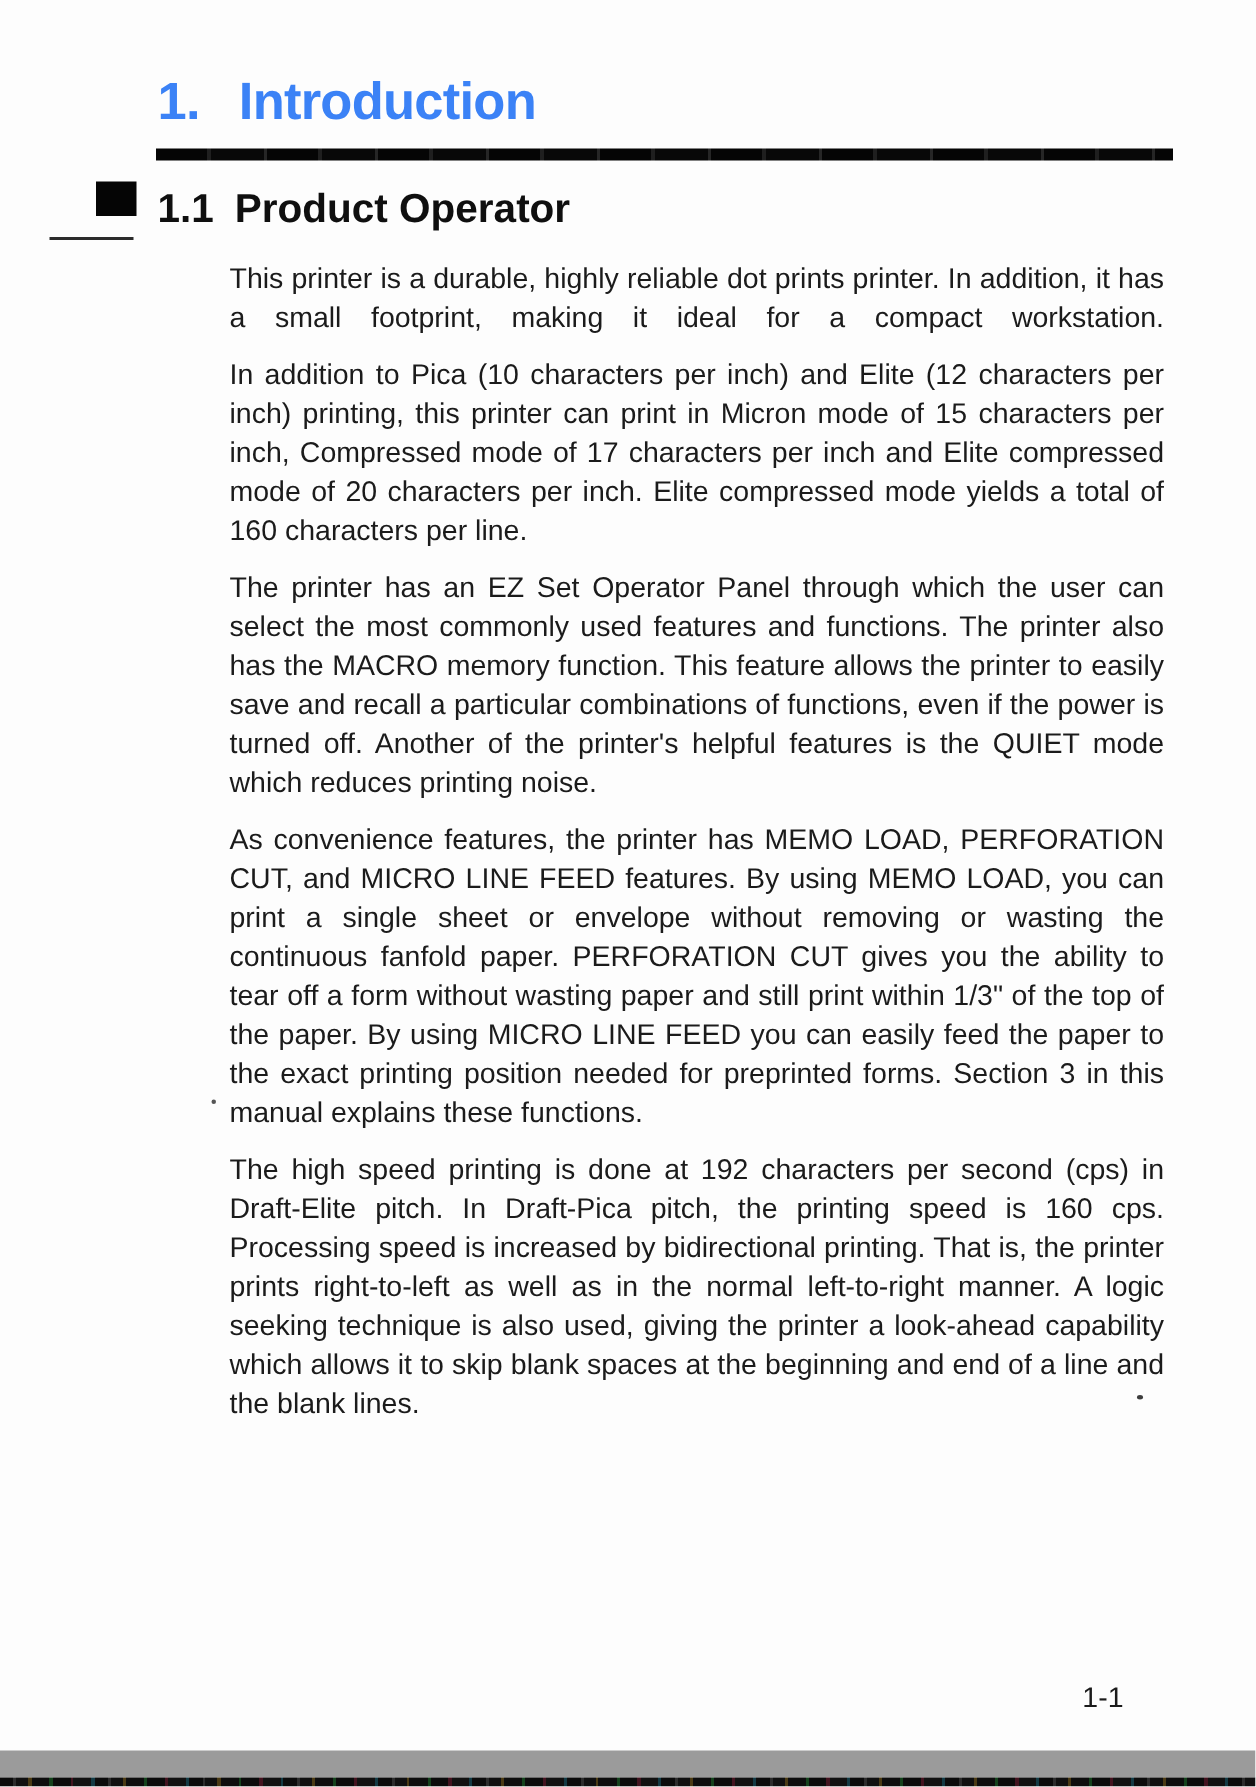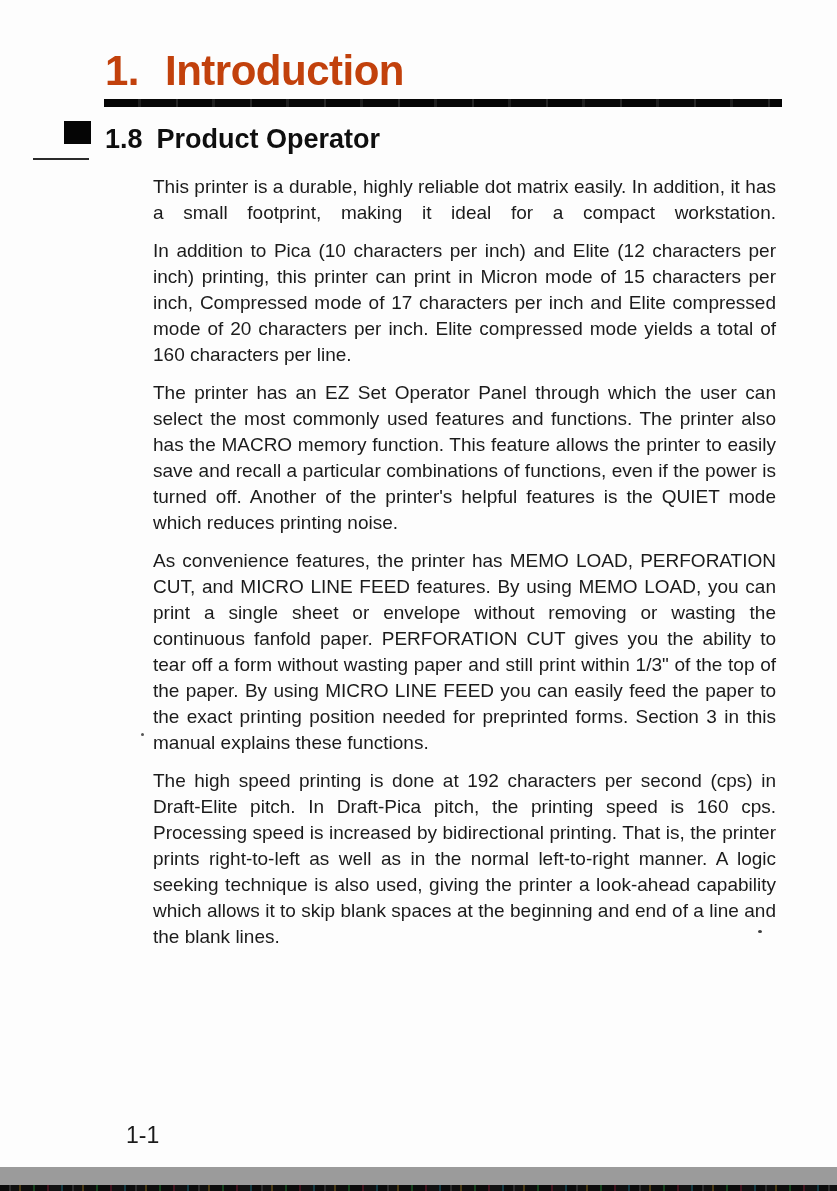--- a/index.html
+++ b/index.html
@@ -12,25 +12,25 @@
   .page {
     position: relative;
     width: 837px; height: 1191px;
     background: #fdfdfd;
     color: #1a1a1a;
   }
   
   .chapter-title {
     position: absolute;
     left: 105px; top: 50px;
-    font-size: 42px;
+    font-size: 35px;
     font-weight: bold;
     letter-spacing: -0.5px;
     line-height: 1;
-    color: #c2410c;
+    color: #3b82f6;
     white-space: nowrap;
   }
   .chapter-title .num { margin-right: 26px; }
   .title-rule {
     position: absolute;
     left: 104px; top: 99px;
     width: 678px; height: 8px;
     background: repeating-linear-gradient(90deg,
       #050505 0 34px, #1f1f1f 34px 37px,
       #080808 37px 72px, #262626 72px 74px);
@@ -71,23 +71,23 @@
     text-align: justify;
     color: #1b1b1b;
     margin-bottom: 12px;
   }
   .body-col p.j-last { text-align-last: justify; }
   
   .page-number {
     position: absolute;
     left: 153px; top: 1122px;
     width: 623px;
-    text-align: left;
+    text-align: right;
     transform: translateX(-27px);
-    font-size: 23px;
+    font-size: 19px;
     color: #1b1b1b;
   }
   
   .speck-right {
     position: absolute;
     left: 758px; top: 930px;
     width: 4px; height: 3px;
     background: #3d3d3d;
     border-radius: 50%;
   }
@@ -121,24 +121,24 @@
 
 <div class="page">
 
   <h1 class="chapter-title"><span class="num">1.</span><span>Introduction</span></h1>
 
   <div class="title-rule"></div>
 
   <div class="section-marker"></div>
   <div class="marker-rule"></div>
 
-  <h2 class="section-heading"><span class="num">1.8</span><span>Product Operator</span></h2>
+  <h2 class="section-heading"><span class="num">1.1</span><span>Product Operator</span></h2>
 
   <div class="body-col">
-    <p class="j-last">This printer is a durable, highly reliable dot matrix easily. In addition, it has a small footprint, making it ideal for a compact workstation.</p>
+    <p class="j-last">This printer is a durable, highly reliable dot prints printer. In addition, it has a small footprint, making it ideal for a compact workstation.</p>
     <p>In addition to Pica (10 characters per inch) and Elite (12 characters per inch) printing, this printer can print in Micron mode of 15 characters per inch, Compressed mode of 17 characters per inch and Elite compressed mode of 20 characters per inch. Elite compressed mode yields a total of 160 characters per line.</p>
     <p>The printer has an EZ Set Operator Panel through which the user can select the most commonly used features and functions. The printer also has the MACRO memory function. This feature allows the printer to easily save and recall a particular combinations of functions, even if the power is turned off. Another of the printer's helpful features is the QUIET mode which reduces printing noise.</p>
     <p>As convenience features, the printer has MEMO LOAD, PERFORATION CUT, and MICRO LINE FEED features. By using MEMO LOAD, you can print a single sheet or envelope without removing or wasting the continuous fanfold paper. PERFORATION CUT gives you the ability to tear off a form without wasting paper and still print within 1/3" of the top of the paper. By using MICRO LINE FEED you can easily feed the paper to the exact printing position needed for preprinted forms. Section 3 in this manual explains these functions.</p>
     <p>The high speed printing is done at 192 characters per second (cps) in Draft-Elite pitch. In Draft-Pica pitch, the printing speed is 160 cps. Processing speed is increased by bidirectional printing. That is, the printer prints right-to-left as well as in the normal left-to-right manner. A logic seeking technique is also used, giving the printer a look-ahead capability which allows it to skip blank spaces at the beginning and end of a line and the blank lines.</p>
   </div>
 
   <div class="speck-right"></div>
   <div class="speck-left"></div>
 
   <div class="page-number">1-1</div>

